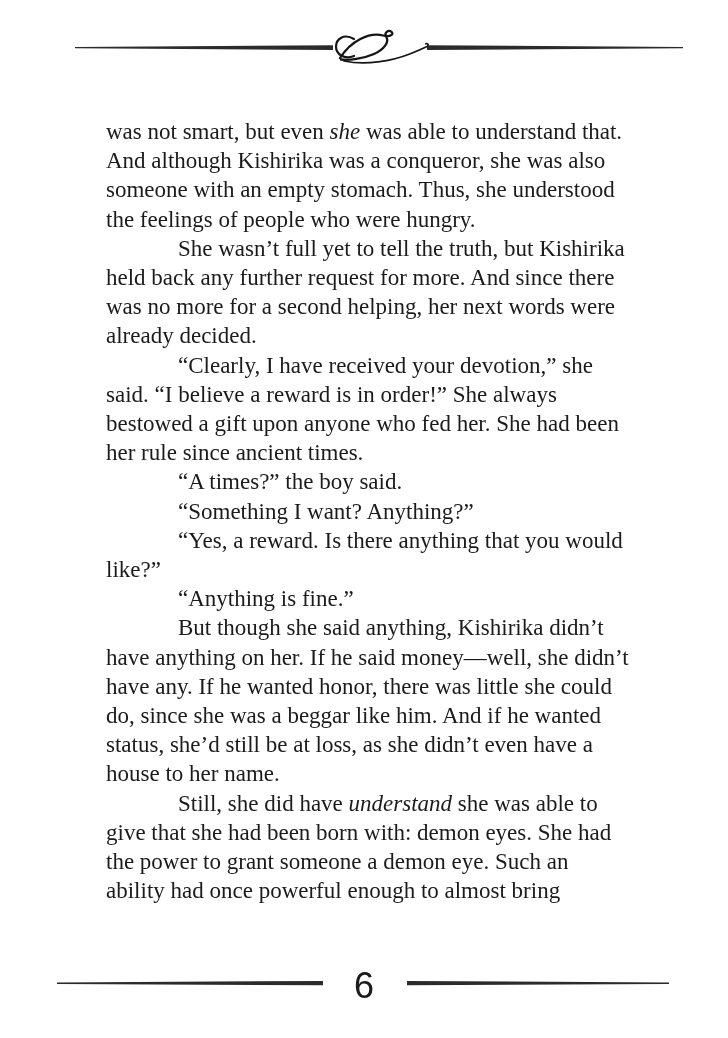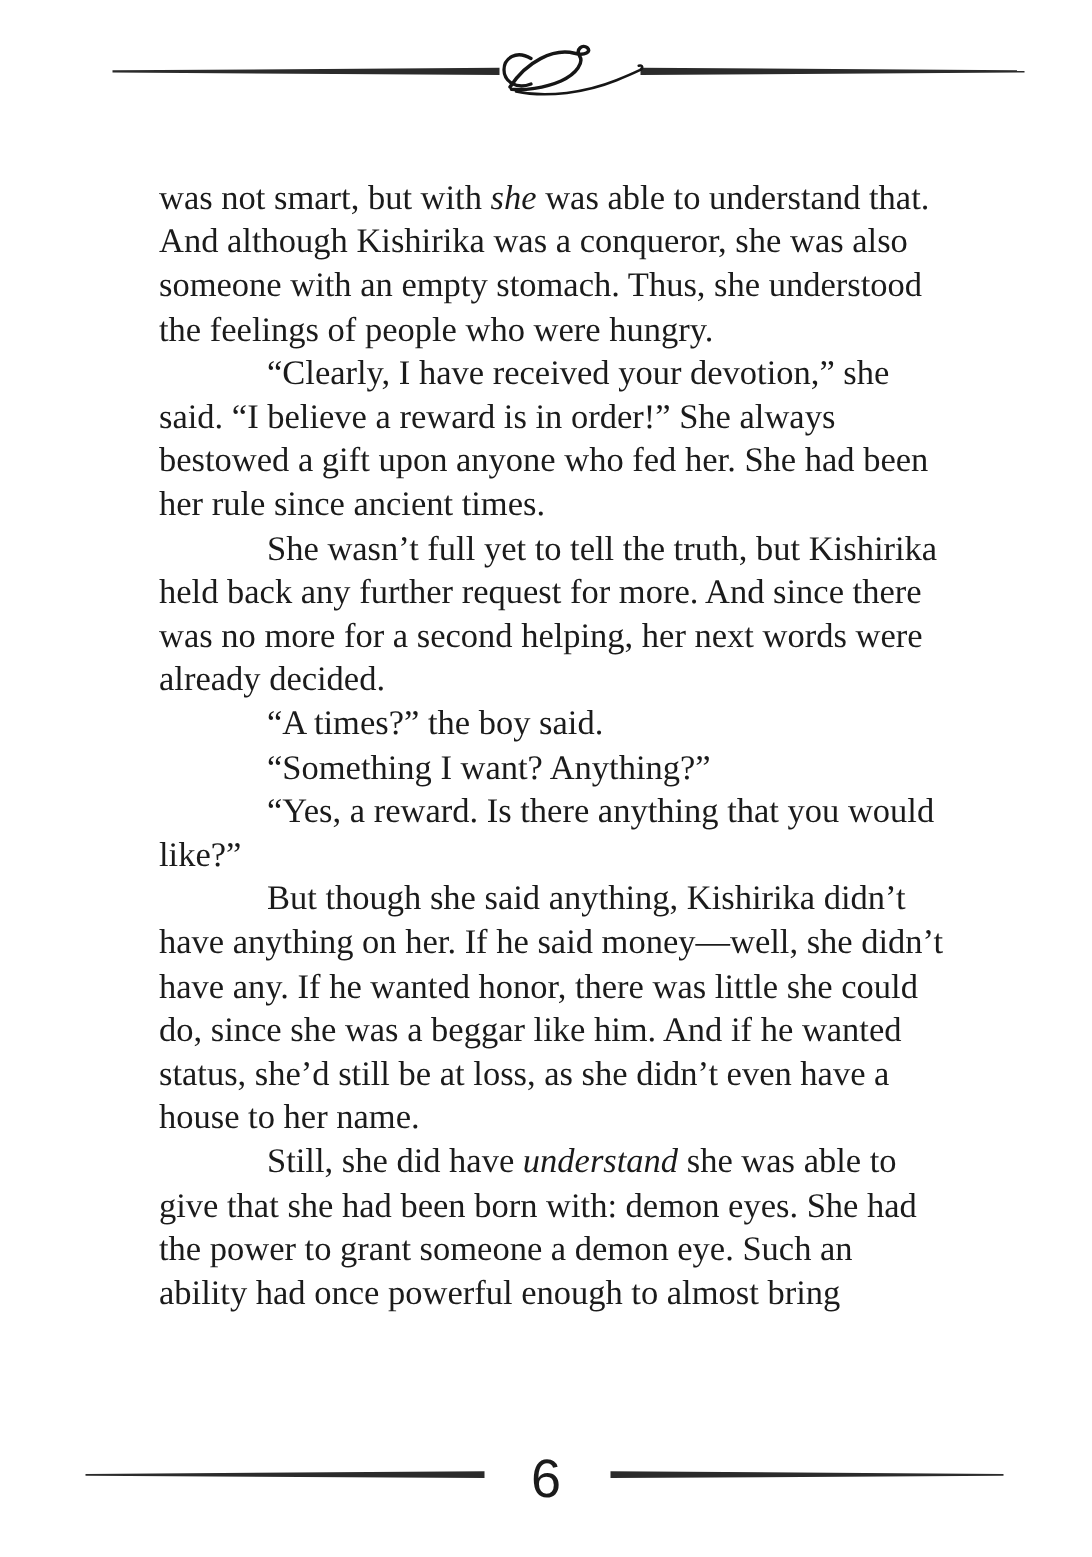--- a/index.html
+++ b/index.html
@@ -77,25 +77,26 @@
 
     <g>
       <polygon points="57,982.6 323,980.9 323,985.3 57,983.9" fill="#2b2b2b"></polygon>
     </g>
     <g>
       <polygon points="407,980.9 669,982.6 669,983.9 407,985.3" fill="#2b2b2b"></polygon>
     </g>
   </svg>
 
   <main class="text-block">
-      <p class=""><span>was not smart, but with </span><i>she</i><span> was able to understand that. And although Kishirika was a conqueror, she was also someone with an empty stomach. Thus, she understood the feelings of people who were hungry.</span></p>
+      <p class=""><span>was not smart, but even </span><i>she</i><span> was able to understand that. And although Kishirika was a conqueror, she was also someone with an empty stomach. Thus, she understood the feelings of people who were hungry.</span></p>
+      <p class="indent"><span>She wasn’t full yet to tell the truth, but Kishirika held back any further request for more. And since there was no more for a second helping, her next words were already decided.</span></p>
       <p class="indent"><span>“Clearly, I have received your devotion,” she said. “I believe a reward is in order!” She always bestowed a gift upon anyone who fed her. She had been her rule since ancient times.</span></p>
-      <p class="indent"><span>She wasn’t full yet to tell the truth, but Kishirika held back any further request for more. And since there was no more for a second helping, her next words were already decided.</span></p>
       <p class="indent"><span>“A times?” the boy said.</span></p>
       <p class="indent"><span>“Something I want? Anything?”</span></p>
       <p class="indent"><span>“Yes, a reward. Is there anything that you would like?”</span></p>
+      <p class="indent"><span>“Anything is fine.”</span></p>
       <p class="indent"><span>But though she said anything, Kishirika didn’t have anything on her. If he said money—well, she didn’t have any. If he wanted honor, there was little she could do, since she was a beggar like him. And if he wanted status, she’d still be at loss, as she didn’t even have a house to her name.</span></p>
       <p class="indent"><span>Still, she did have </span><i>understand</i><span> she was able to give that she had been born with: demon eyes. She had the power to grant someone a demon eye. Such an ability had once powerful enough to almost bring</span></p>
     </main>
 
   <div class="page-number">6</div>
 
 </div>
 
 </body></html>

